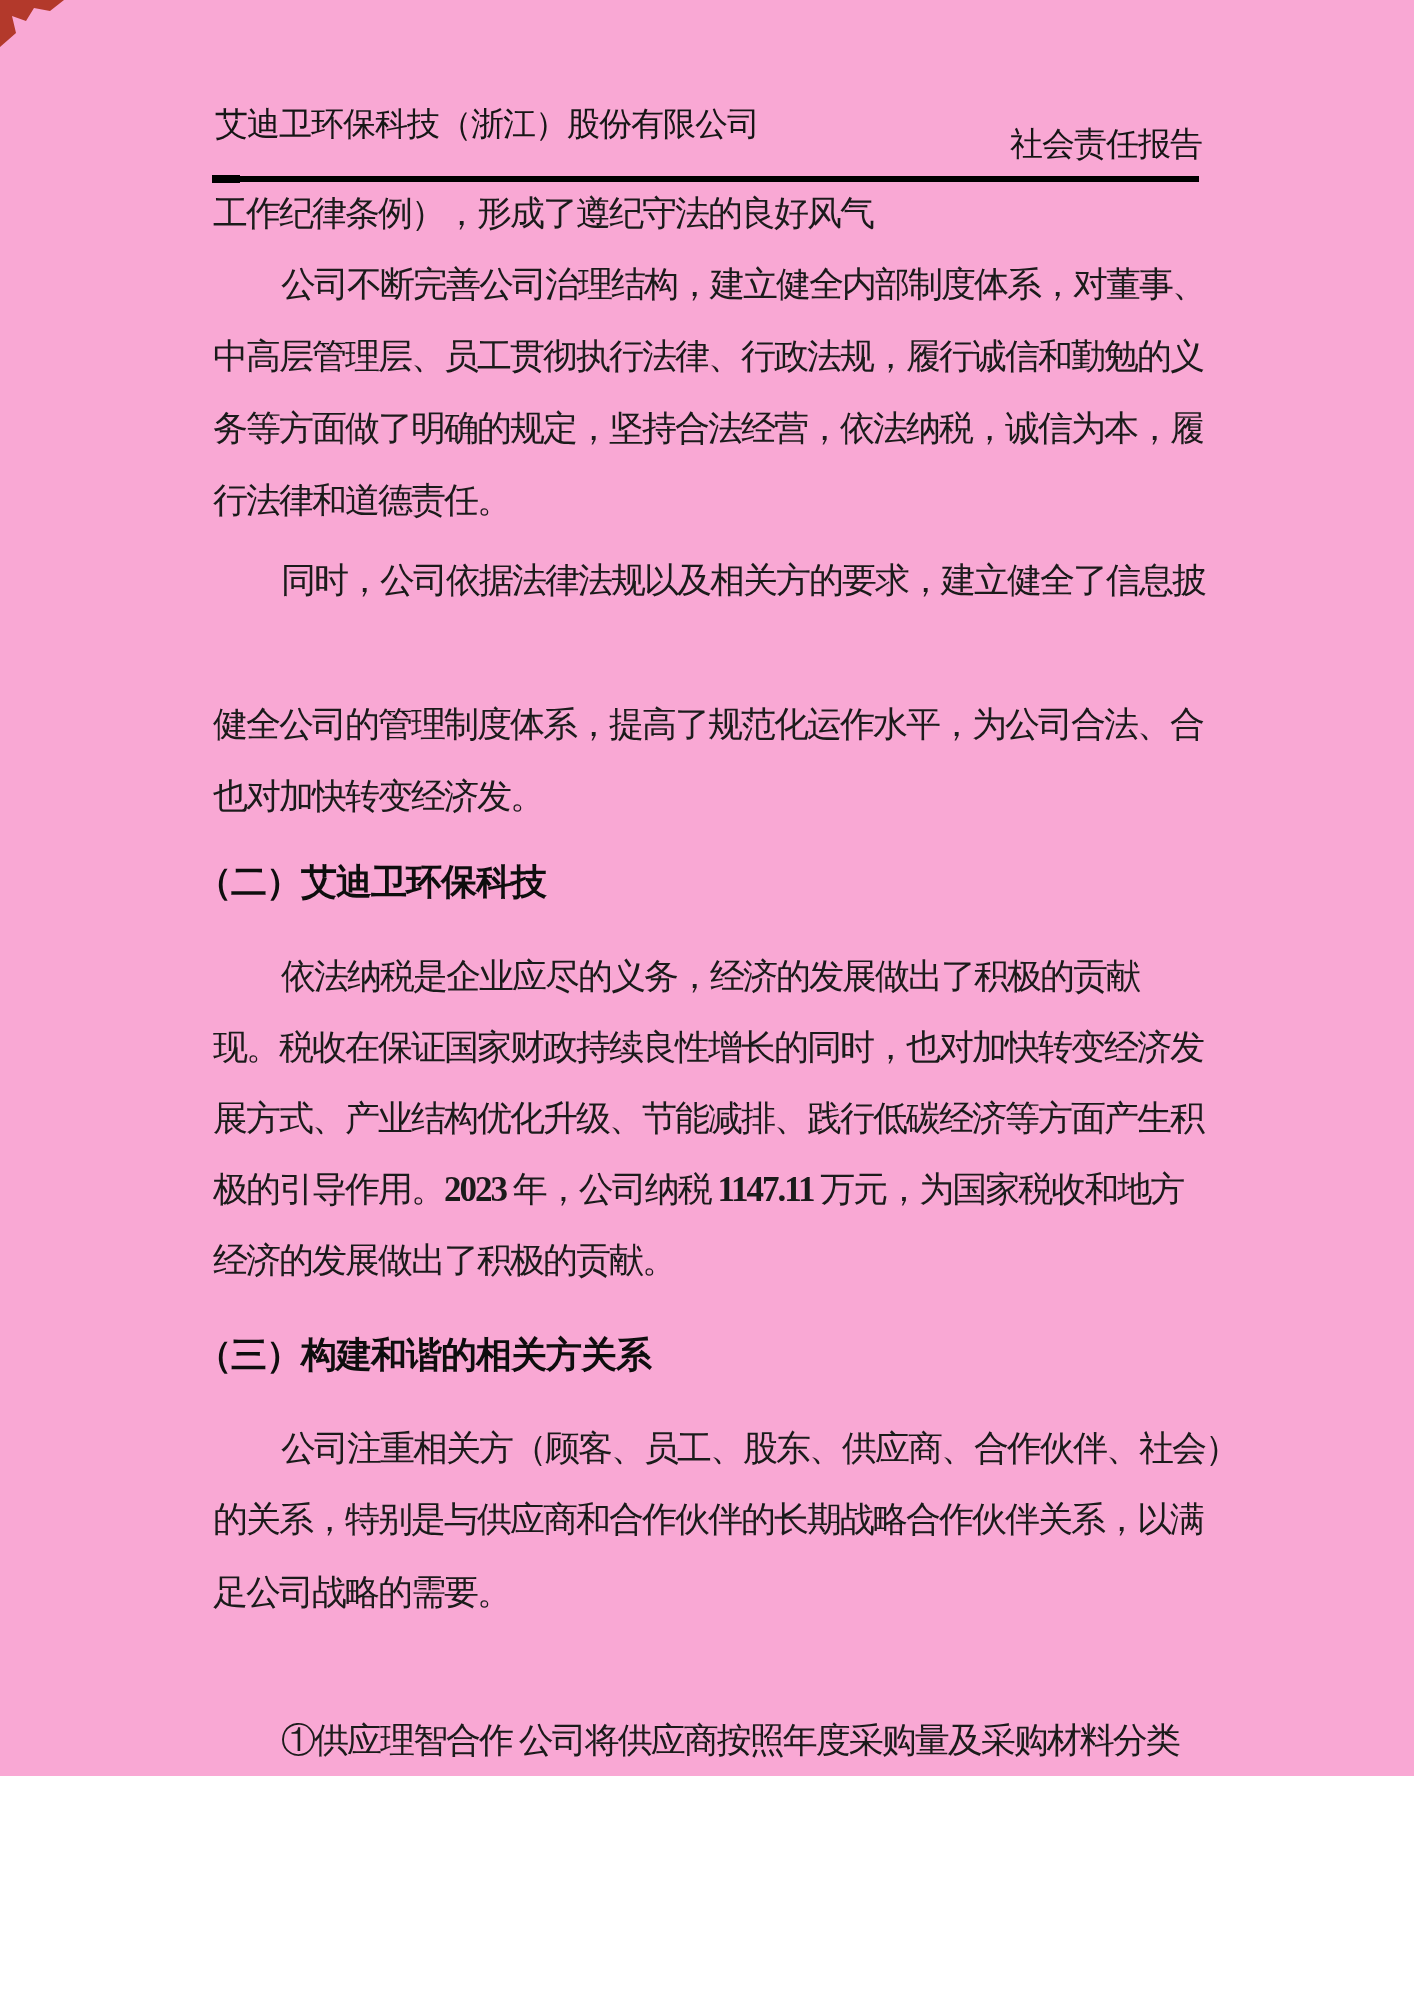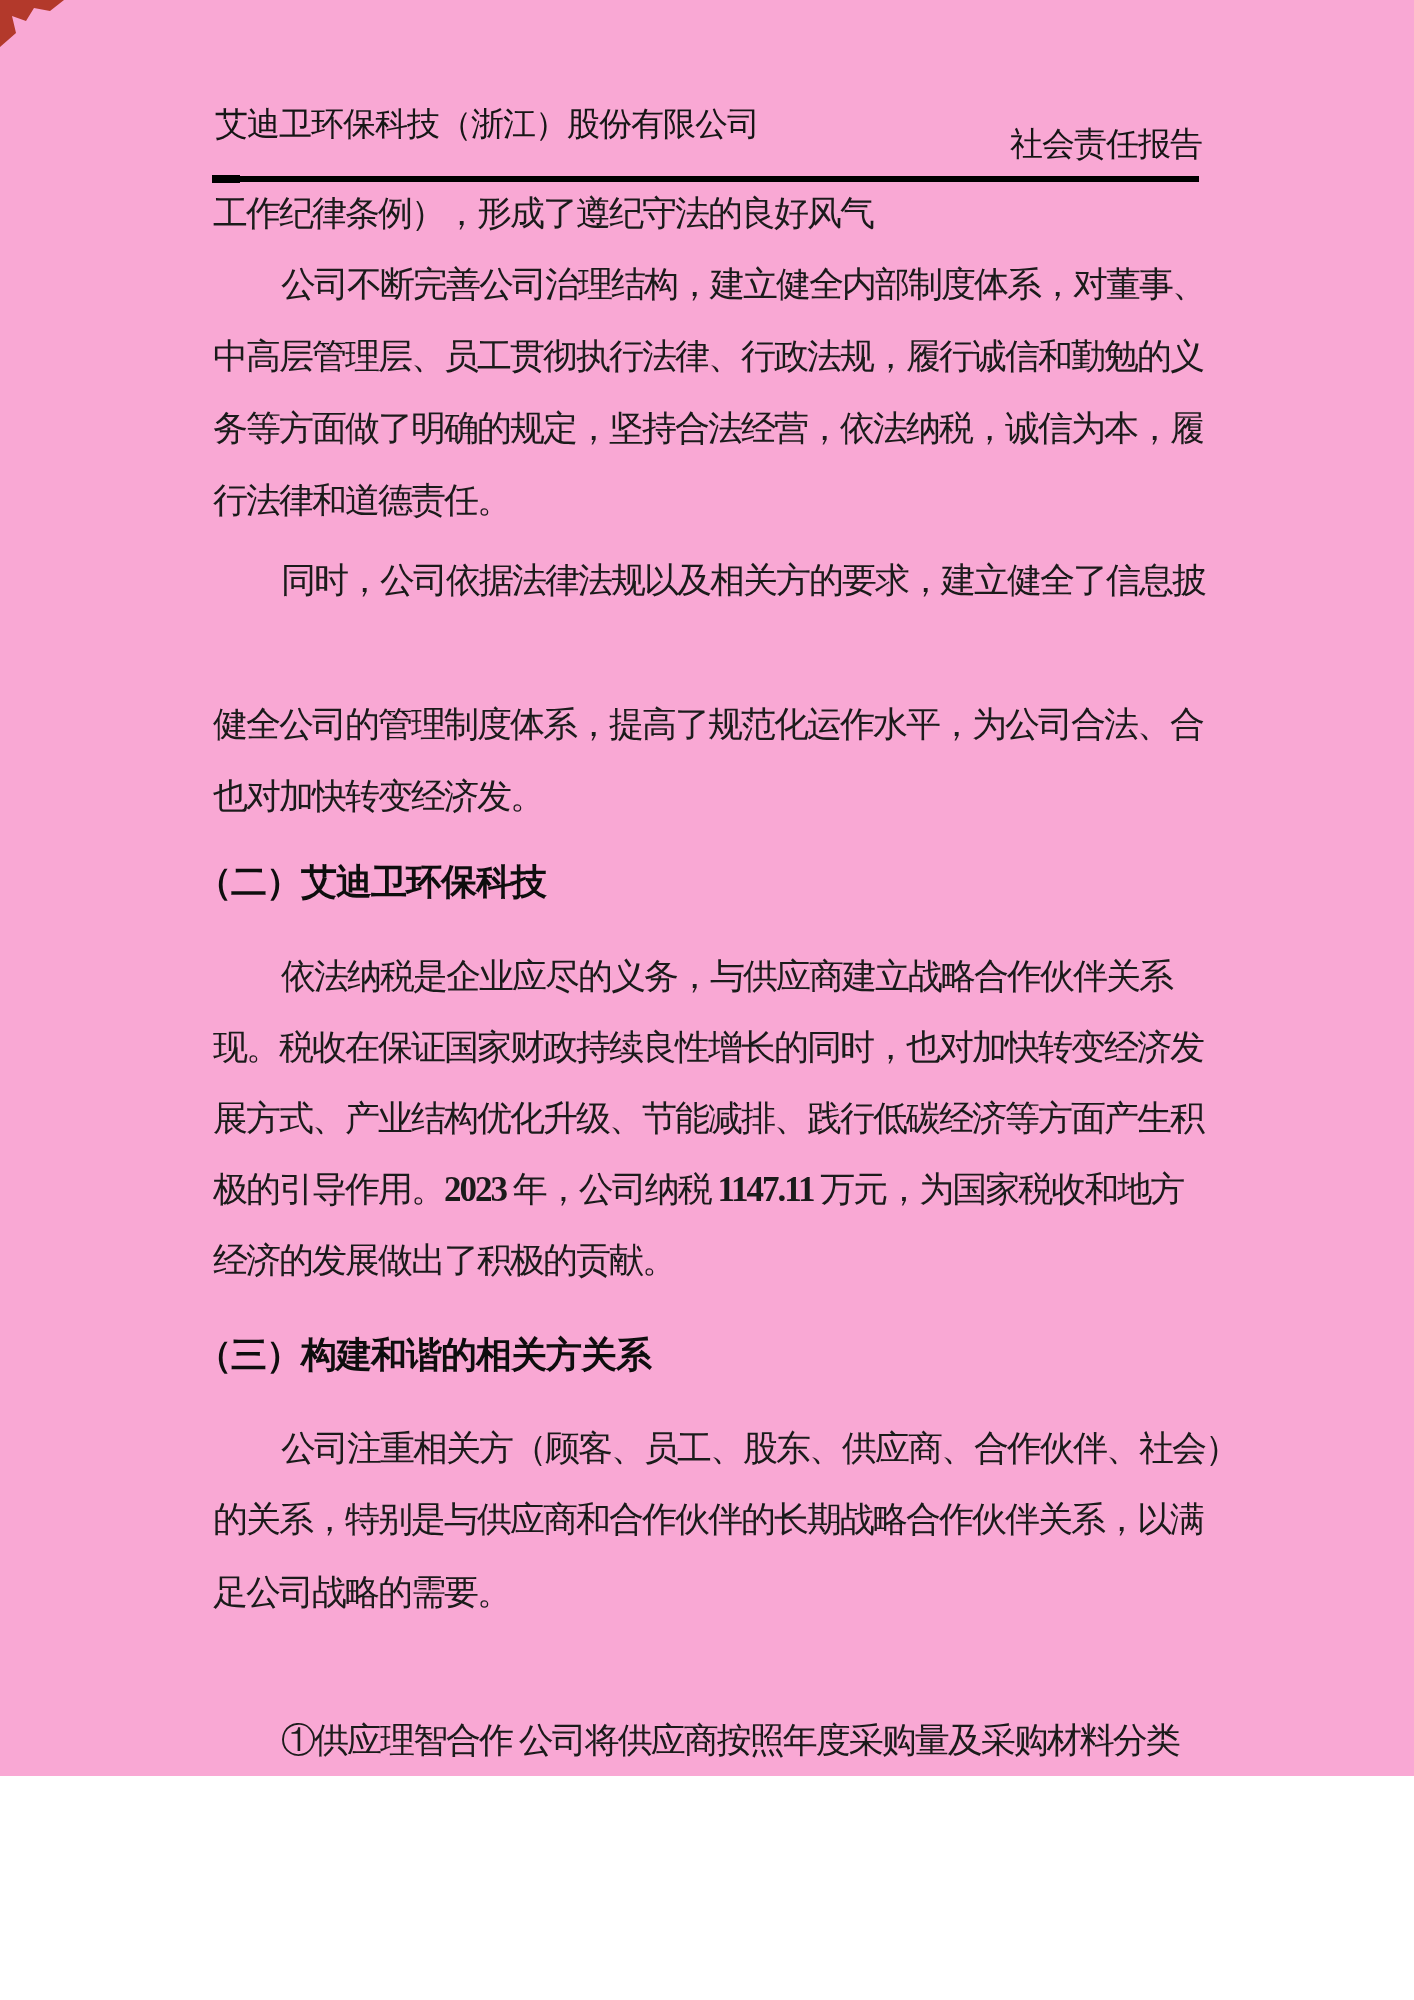--- a/index.html
+++ b/index.html
@@ -79,21 +79,21 @@
   <div class="ln" style="left:281px;top:264px">公司不断完善公司治理结构，建立健全内部制度体系，对董事、</div>
   <div class="ln" style="left:213px;top:336px">中高层管理层、员工贯彻执行法律、行政法规，履行诚信和勤勉的义</div>
   <div class="ln" style="left:213px;top:408px">务等方面做了明确的规定，坚持合法经营，依法纳税，诚信为本，履</div>
   <div class="ln" style="left:213px;top:480px">行法律和道德责任。</div>
   <div class="ln" style="left:281px;top:560px">同时，公司依据法律法规以及相关方的要求，建立健全了信息披</div>
   <div class="ln" style="left:213px;top:704px">健全公司的管理制度体系，提高了规范化运作水平，为公司合法、合</div>
   <div class="ln" style="left:213px;top:776px">也对加快转变经济发。</div>
 
   <div class="hd" style="left:196px;top:860px">（二）艾迪卫环保科技</div>
 
-  <div class="ln" style="left:281px;top:956px">依法纳税是企业应尽的义务，与供应商建立战略合作伙伴关系</div>
+  <div class="ln" style="left:281px;top:956px">依法纳税是企业应尽的义务，经济的发展做出了积极的贡献</div>
   <div class="ln" style="left:213px;top:1027px">现。税收在保证国家财政持续良性增长的同时，也对加快转变经济发</div>
   <div class="ln" style="left:213px;top:1098px">展方式、产业结构优化升级、节能减排、践行低碳经济等方面产生积</div>
 
   <div class="ln" style="left:213px;top:1169px">
     <span>极的引导作用。</span><b>2023</b><span> 年，公司纳税 </span><b>1147.11</b><span> 万元，为国家税收和地方</span>
   </div>
 
   <div class="ln" style="left:213px;top:1240px">经济的发展做出了积极的贡献。</div>
 
   <div class="hd" style="left:196px;top:1333px">（三）构建和谐的相关方关系</div>

